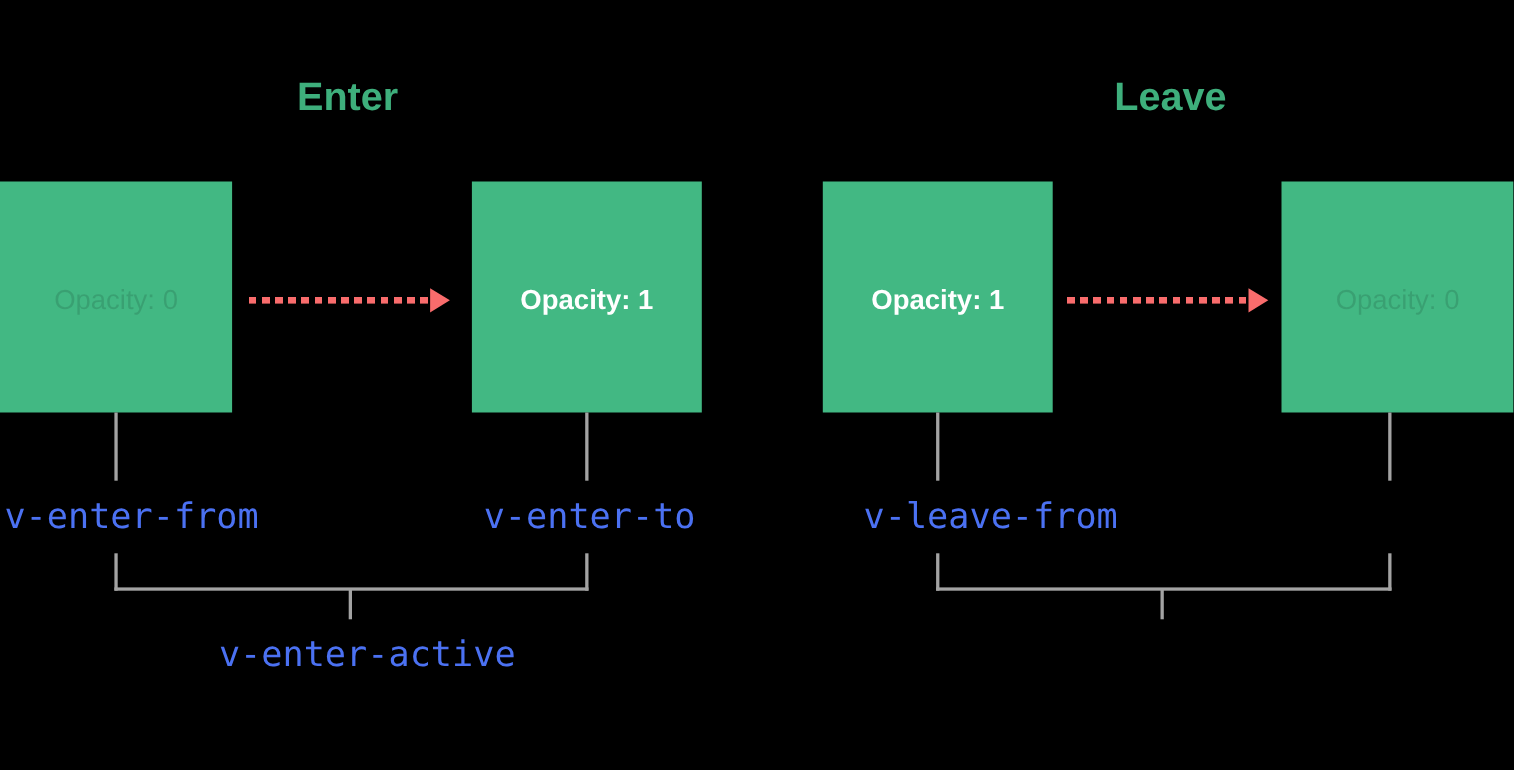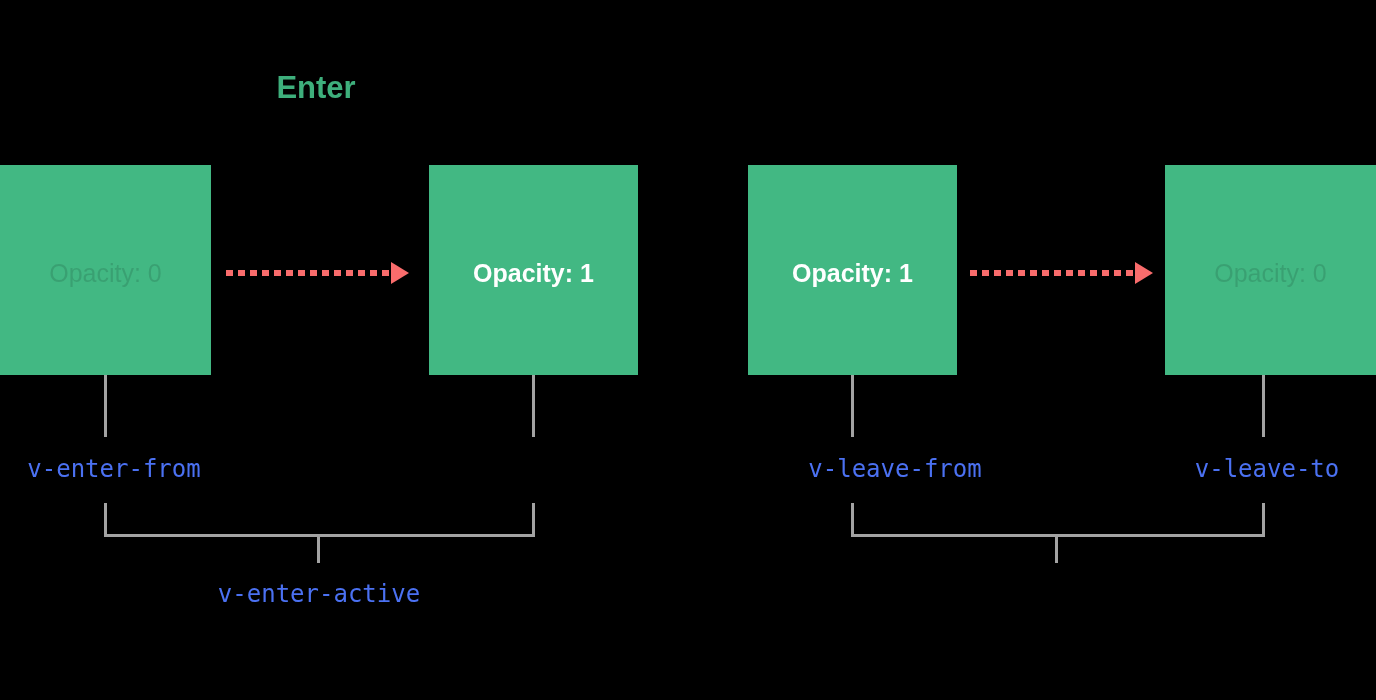--- a/index.html
+++ b/index.html
@@ -14,21 +14,21 @@
   #diagram {
     position: relative;
     width: 1376px;
     height: 700px;
   }
   .section-title {
     position: absolute;
     top: 70px;
     width: 300px;
     text-align: center;
-    font-size: 31px;
+    font-size: 36px;
     line-height: 36px;
     font-weight: 700;
     color: var(--title-green, #3eaf7c);
   }
   .box {
     position: absolute;
     top: 165px;
     height: 210px;
     background: var(--box-green, #42b883);
     display: flex;
@@ -78,21 +78,21 @@
     top: 503px;
     height: 34px;
     box-sizing: border-box;
     border-left: 3px solid var(--line-gray, #a3a3a3);
     border-right: 3px solid var(--line-gray, #a3a3a3);
     border-bottom: 3px solid var(--line-gray, #a3a3a3);
   }
   .code-label {
     position: absolute;
     font-family: "DejaVu Sans Mono", "Liberation Mono", monospace;
-    font-size: 24px;
+    font-size: 32px;
     line-height: 34px;
     color: var(--label-blue, #4b71f2);
     text-align: center;
     white-space: nowrap;
   }
   .row-labels { top: 452px; }
   .active-label { top: 577px; width: 240px; }
 </style>
 </head>
 <body>
@@ -111,43 +111,44 @@
   </div>
 
   <div class="box solid" style="left:429px; width:209px;">
     <span class="opacity-label">Opacity: 1</span>
   </div>
 
   <div class="vline connector" style="left:104px;"></div>
   <div class="vline connector" style="left:532px;"></div>
 
   <div class="code-label row-labels" style="left:4px; width:220px;">v-enter-from</div>
+  <div class="code-label row-labels" style="left:436px; width:200px;">v-enter-to</div>
 
   <div class="bracket" style="left:104px; width:431px;"></div>
   <div class="vline stem" style="left:317px;"></div>
 
   <div class="code-label active-label" style="left:199px;">v-enter-active</div>
 
+  <div class="section-title" style="left:914px;">Leave</div>
 
   <div class="box solid" style="left:748px; width:209px;">
     <span class="opacity-label">Opacity: 1</span>
   </div>
 
   <div>
     <div class="dash-line" style="left:970px;"></div>
     <div class="arrow-head" style="left:1135px;"></div>
   </div>
 
   <div class="box faded" style="left:1165px; width:211px;">
     <span class="opacity-label">Opacity: 0</span>
   </div>
 
   <div class="vline connector" style="left:851px;"></div>
   <div class="vline connector" style="left:1262px;"></div>
 
   <div class="code-label row-labels" style="left:785px; width:220px;">v-leave-from</div>
-  <div class="code-label row-labels" style="left:1167px; width:200px;">v-leave-to</div>
 
   <div class="bracket" style="left:851px; width:414px;"></div>
   <div class="vline stem" style="left:1055px;"></div>
 
 
 </div>
 
 </body></html>

